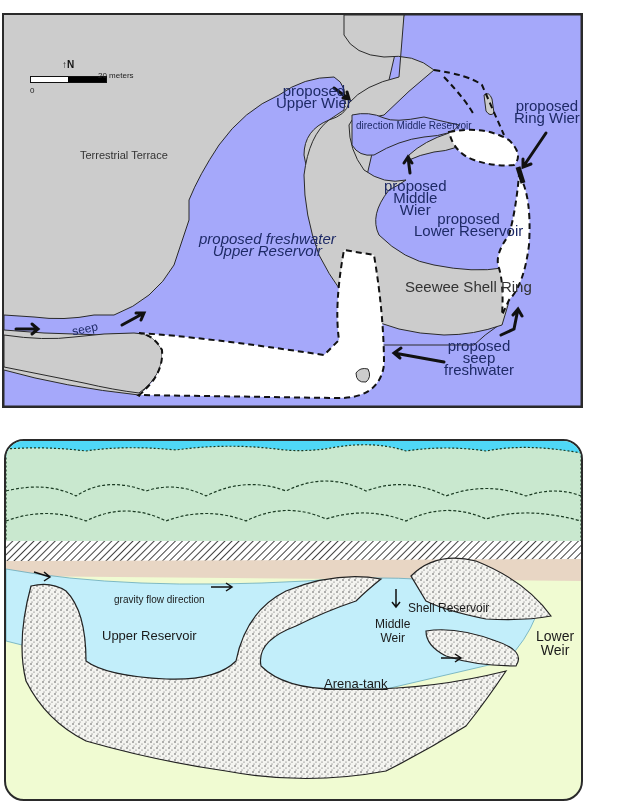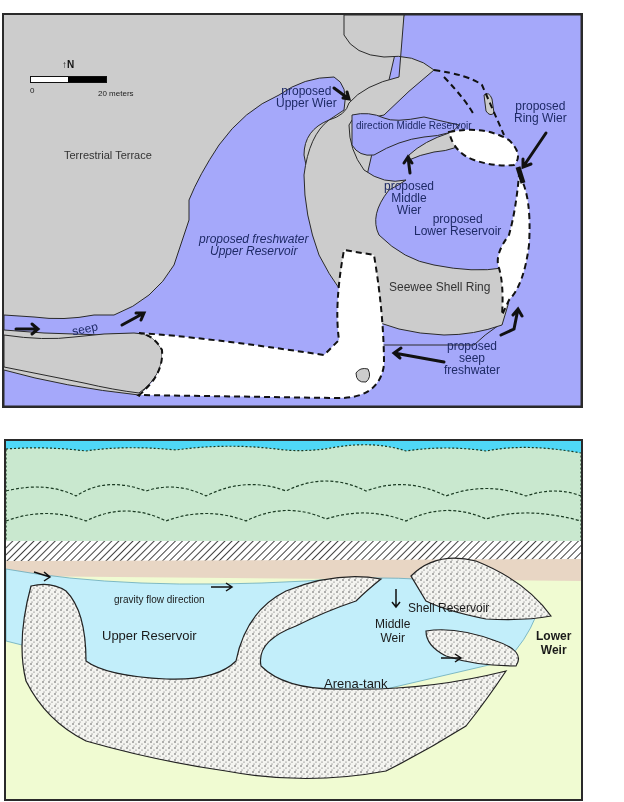--- a/index.html
+++ b/index.html
@@ -1,23 +1,23 @@
 <!DOCTYPE html>
 <html><head>
 <meta charset="utf-8">
 <style>
   html, body { margin: 0; padding: 0; background: #ffffff; }
   body { width: 624px; height: 802px; position: relative; overflow: hidden;
          font-family: "Liberation Sans", sans-serif; }
   .panel { position: absolute; box-sizing: border-box; border: 2px solid #2a2a2a; overflow: hidden; }
   #map-panel { left: 2px; top: 13px; width: 581px; height: 395px; background: #cccccc; }
-  #illus-panel { left: 4px; top: 439px; width: 579px; height: 362px; background: #f0fbd2; }
+  #illus-panel { left: 4px; top: 439px; width: 579px; height: 362px; background: #f0fbd2; border-radius: 20px; }
   svg { position: absolute; left: 0; top: 0; }
-  .lbl { position: absolute; color: #1e2a66; font-size: 12px; text-align: center; line-height: 12px; white-space: nowrap; }
-  .lbl-gray { color: #333333; }
+  .lbl { position: absolute; color: #1e2a66; font-size: 15px; text-align: center; line-height: 12px; white-space: nowrap; }
+  .lbl-gray { color: #333333; margin-left: 16px; }
   .ilbl { position: absolute; color: #1a1a1a; font-size: 12px; text-align: center; line-height: 14px; white-space: nowrap; }
   .scalebar { position: absolute; left: 26px; top: 61px; width: 75px; height: 5px; border: 1px solid #111; background: linear-gradient(90deg, #ffffff 50%, #000000 50%); }
   .scale-txt { position: absolute; font-size: 8px; color: #222; }
   .north { position: absolute; left: 58px; top: 44px; font-size: 10px; font-weight: bold; color: #111; }
 </style>
 </head>
 <body>
 
 <div id="map-panel" class="panel">
   <svg width="577" height="391" viewBox="0 0 577 391">
@@ -64,21 +64,21 @@
       <path d="M12,314 L34,314 M28,309 L34,314 L28,319"></path>
       <path d="M118,310 L140,298 M132,298 L140,298 L137,305"></path>
       <path d="M440,347 L390,338 M397,333 L390,338 L396,343"></path>
       <path d="M497,320 L510,314 L514,294 M509,300 L514,294 L518,301"></path>
     </g>
   </svg>
 
   <div class="north">↑<span>N</span></div>
   <div class="scalebar"></div>
   <div class="scale-txt" style="left:26px;top:71px;">0</div>
-  <div class="scale-txt" style="left:94px;top:74px;">20 meters</div>
+  <div class="scale-txt" style="left:94px;top:56px;">20 meters</div>
 
   <div class="lbl lbl-gray" style="left:60px;top:134px;font-size:11px;">Terrestrial Terrace</div>
 
   <div class="lbl" style="left:272px;top:70px;">
     <div>proposed</div>
     <div>Upper Wier</div>
   </div>
 
   <div class="lbl" style="left:352px;top:105px;font-size:10px;">direction Middle Reservoir</div>
 
@@ -157,18 +157,18 @@
     </g>
   </svg>
 
   <div class="ilbl" style="left:108px;top:152px;font-size:10px;">gravity flow direction</div>
   <div class="ilbl" style="left:96px;top:188px;font-size:13px;">Upper Reservoir</div>
   <div class="ilbl" style="left:402px;top:160px;font-size:12px;">Shell Reservoir</div>
   <div class="ilbl" style="left:369px;top:176px;font-size:12px;">
     <div>Middle</div>
     <div>Weir</div>
   </div>
-  <div class="ilbl" style="left:530px;top:188px;font-size:12px;font-weight:bold;">
+  <div class="ilbl" style="left:530px;top:188px;font-size:14px;">
     <div>Lower</div>
     <div>Weir</div>
   </div>
-  <div class="ilbl" style="left:318px;top:236px;font-size:13px;">Arena-tank</div>
+  <div class="ilbl" style="left:318px;top:236px;font-size:13px;text-decoration:underline;">Arena-tank</div>
 </div>
 
 </body></html>

